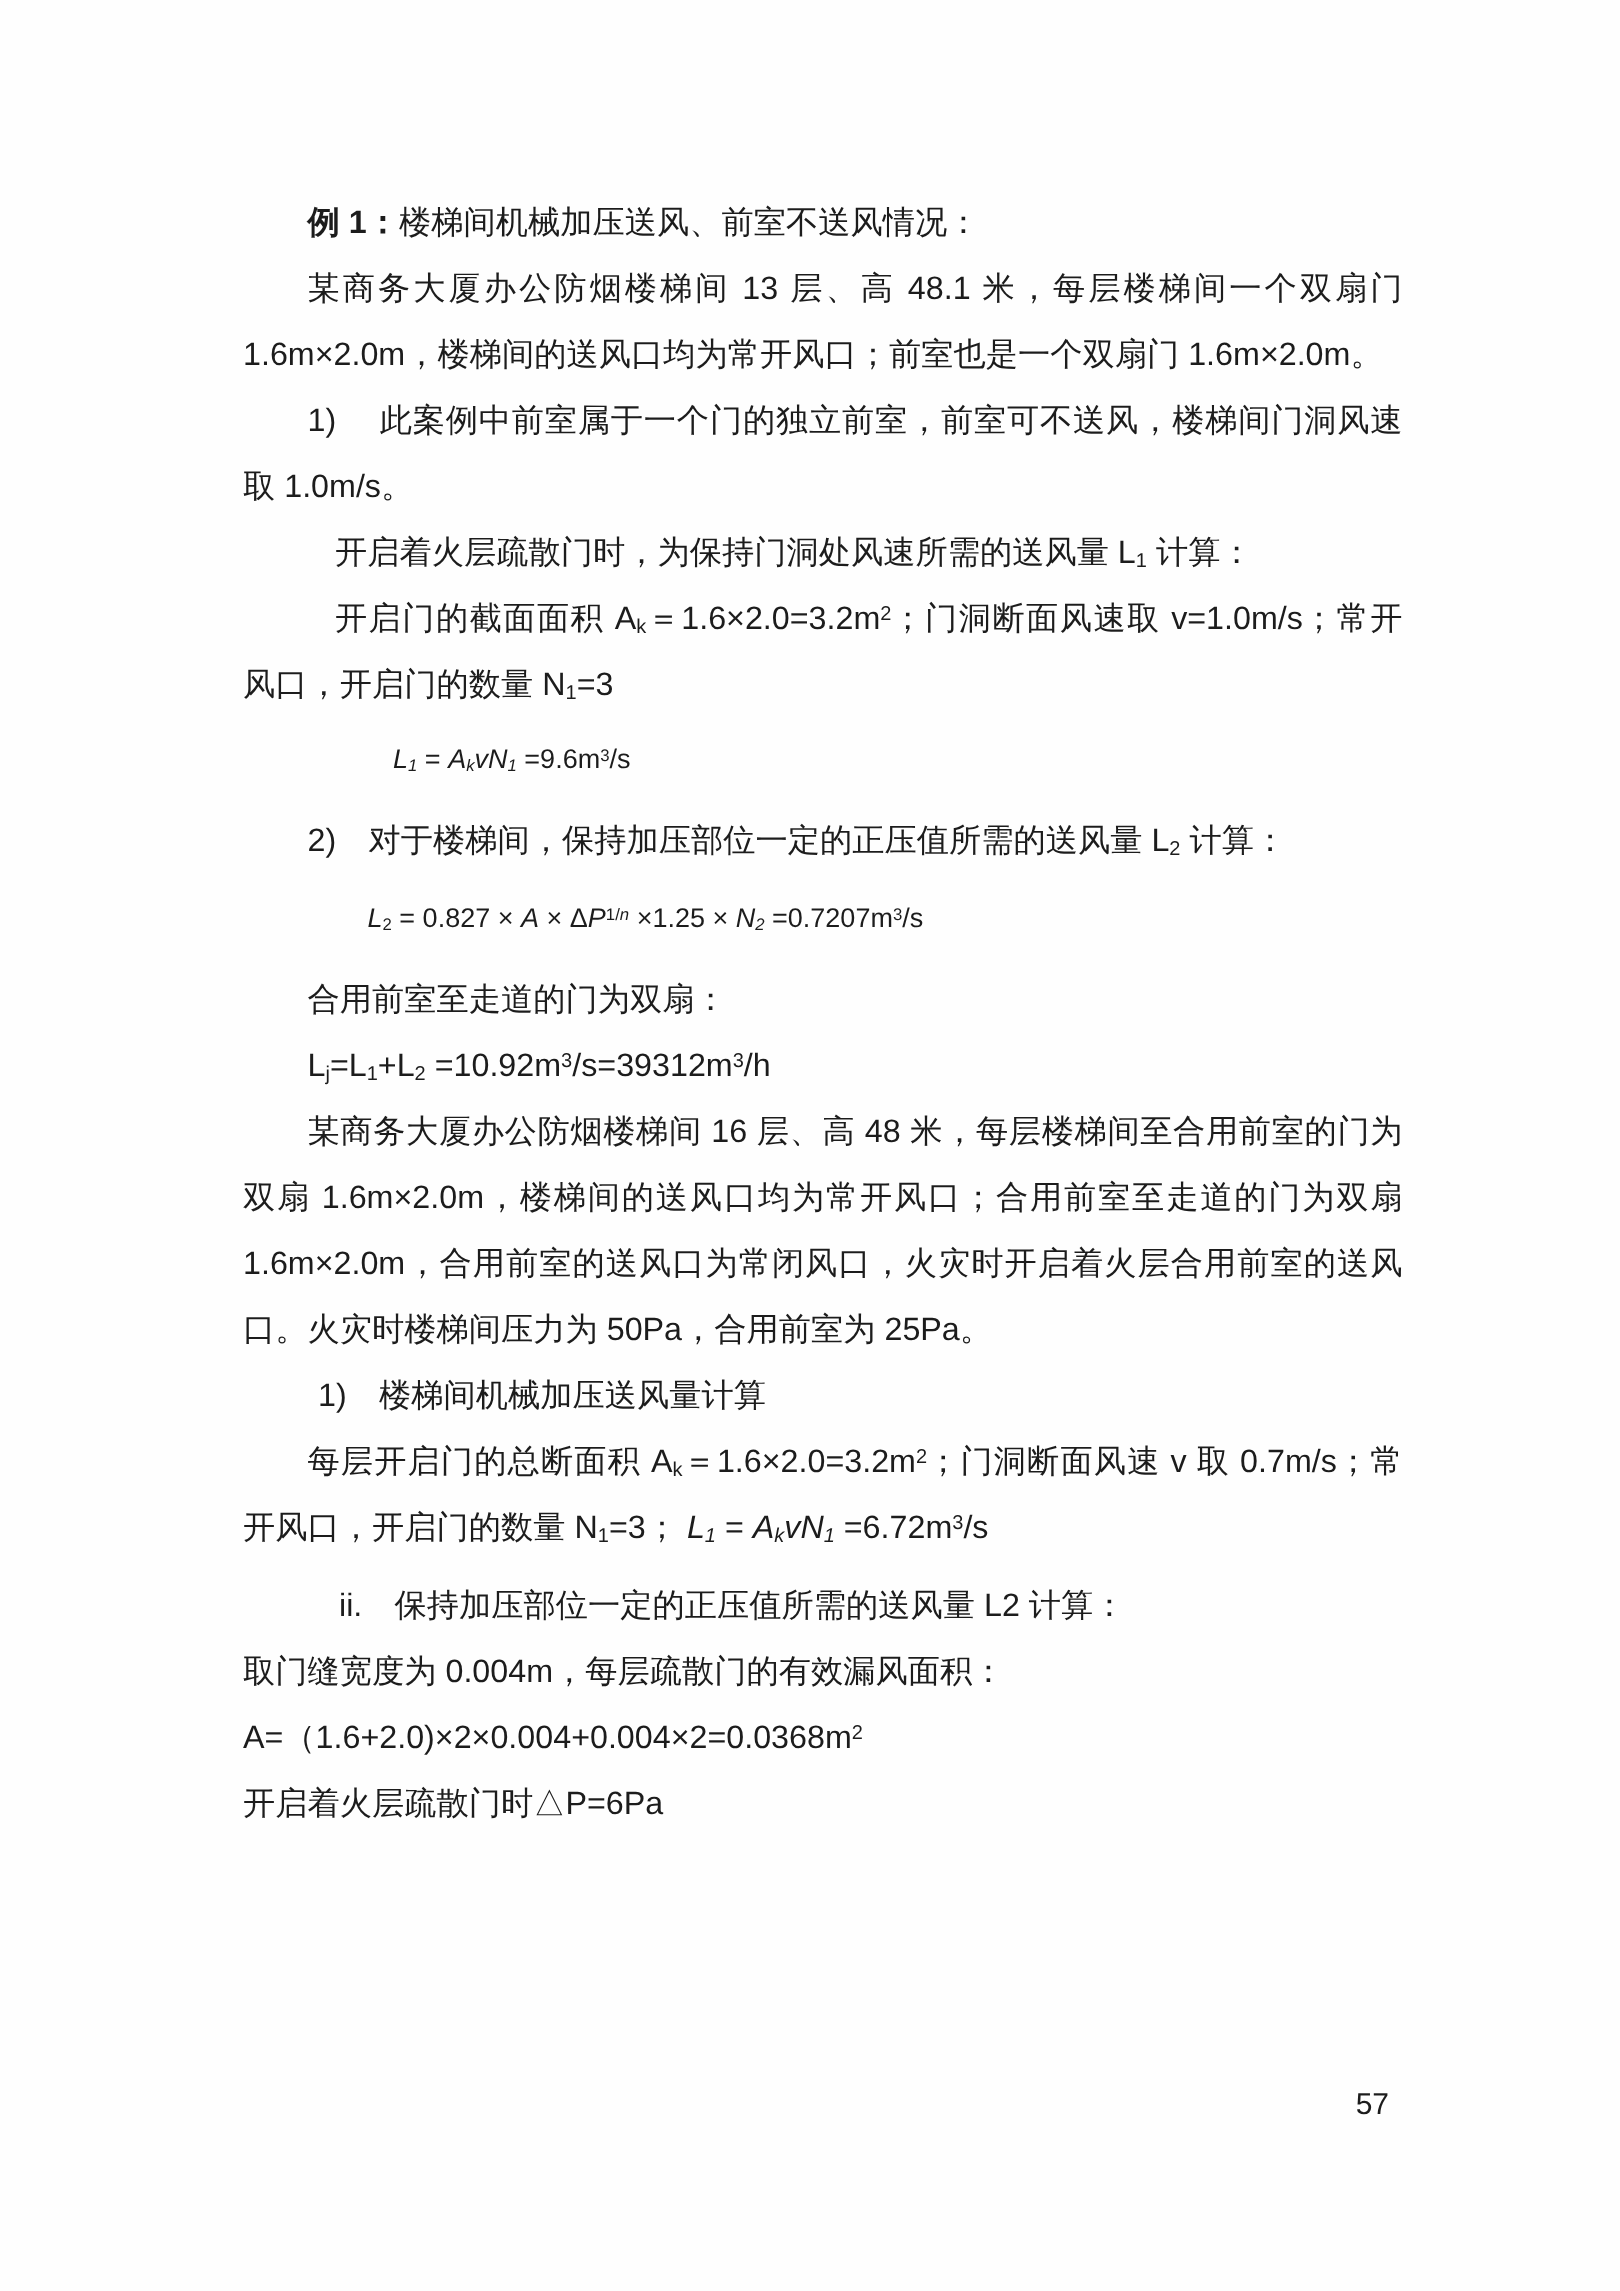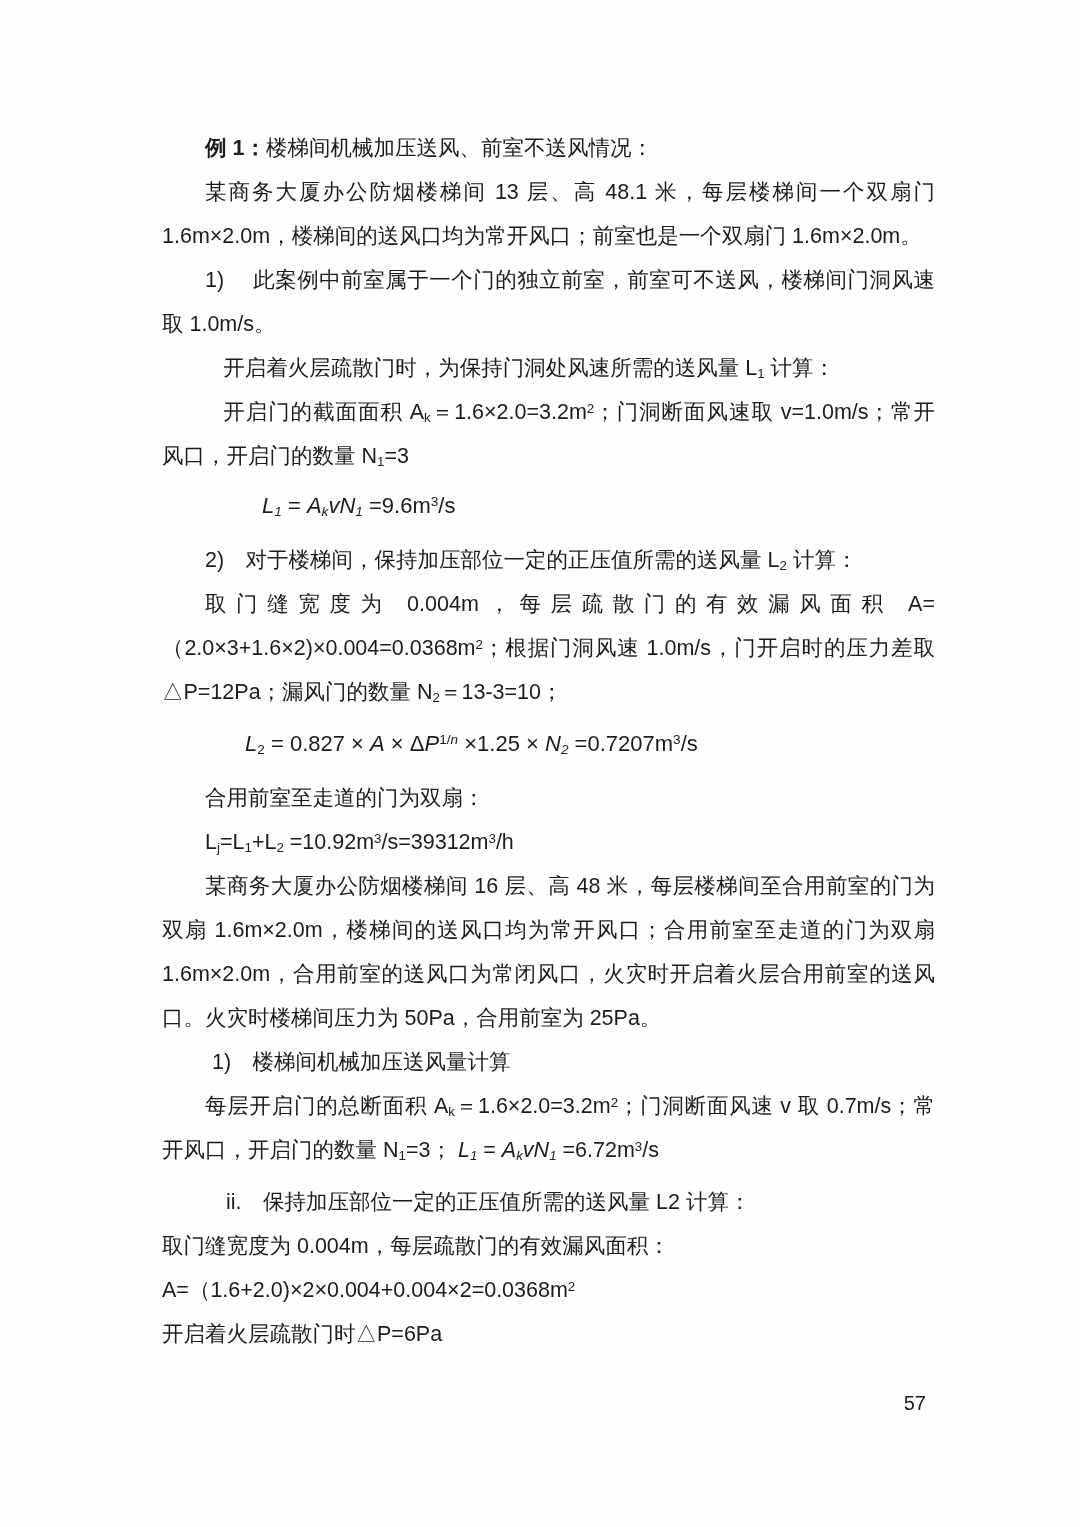--- a/index.html
+++ b/index.html
@@ -20,21 +20,21 @@
   .blk{
     line-height:44px;
     text-align:justify;
   }
   .p2{text-indent:2em;}
   .p28{text-indent:2.85em;}
   .ind78{margin-left:50px;}
   .ind64{margin-left:64px;}
   .mt8{margin-top:8px;}
   .formula{
-    font-size:22px;
+    font-size:18px;
     line-height:46px;
   }
   .f1{margin:5px 0 9px 100px;}
   .f2{margin:7px 0 9px 83px;}
   .b{font-weight:bold;}
   .i{font-style:italic;}
   sub{font-size:0.62em;vertical-align:baseline;position:relative;top:0.22em;line-height:0;}
   sup{font-size:0.62em;vertical-align:baseline;position:relative;top:-0.48em;line-height:0;}
   .page-number{
     position:absolute;
@@ -48,21 +48,20 @@
 
 <div class="page" style="--text-color: #1c1c1c; --page-bg: #fefefe;">
   <div class="doc" id="doc-body">
       <div class="blk p2"><span class="b">例 1：</span><span>楼梯间机械加压送风、前室不送风情况：</span></div>
       <div class="blk p2"><span>某商务大厦办公防烟楼梯间 13 层、高 48.1 米，每层楼梯间一个双扇门 1.6m×2.0m，楼梯间的送风口均为常开风口；前室也是一个双扇门 1.6m×2.0m。</span></div>
       <div class="blk p2"><span>1)　 此案例中前室属于一个门的独立前室，前室可不送风，楼梯间门洞风速取 1.0m/s。</span></div>
       <div class="blk p28"><span>开启着火层疏散门时，为保持门洞处风速所需的送风量 L</span><sub>1</sub><span> 计算：</span></div>
       <div class="blk p28"><span>开启门的截面面积 A</span><sub>k</sub><span>＝1.6×2.0=3.2m</span><sup>2</sup><span>；门洞断面风速取 v=1.0m/s；常开风口，开启门的数量 N</span><sub>1</sub><span>=3</span></div>
       <div class="blk formula f1"><span class="i">L</span><sub class="i">1</sub><span> = </span><span class="i">A</span><sub class="i">k</sub><span class="i">vN</span><sub class="i">1</sub><span> =9.6m</span><sup>3</sup><span>/s</span></div>
       <div class="blk p2"><span>2)　对于楼梯间，保持加压部位一定的正压值所需的送风量 L</span><sub>2</sub><span> 计算：</span></div>
-      <div class="blk p2"><span>取门缝宽度为 0.004m，每层疏散门的有效漏风面积 A=（2.0×3+1.6×2)×0.004=0.0368m</span><sup>2</sup><span>；根据门洞风速 1.0m/s，门开启时的压力差取△P=12Pa；漏风门的数量 N</span><sub>2</sub><span>＝13-3=10；</span></div>
       <div class="blk formula f2"><span class="i">L</span><sub>2</sub><span> = 0.827 × </span><span class="i">A</span><span> × Δ</span><span class="i">P</span><sup>1/</sup><sup class="i">n</sup><span> ×1.25 × </span><span class="i">N</span><sub class="i">2</sub><span> =0.7207m</span><sup>3</sup><span>/s</span></div>
       <div class="blk p2"><span>合用前室至走道的门为双扇：</span></div>
       <div class="blk p2"><span>L</span><sub>j</sub><span>=L</span><sub>1</sub><span>+L</span><sub>2</sub><span> =10.92m</span><sup>3</sup><span>/s=39312m</span><sup>3</sup><span>/h</span></div>
       <div class="blk p2"><span>某商务大厦办公防烟楼梯间 16 层、高 48 米，每层楼梯间至合用前室的门为双扇 1.6m×2.0m，楼梯间的送风口均为常开风口；合用前室至走道的门为双扇 1.6m×2.0m，合用前室的送风口为常闭风口，火灾时开启着火层合用前室的送风口。火灾时楼梯间压力为 50Pa，合用前室为 25Pa。</span></div>
       <div class="blk ind78"><span>1)　楼梯间机械加压送风量计算</span></div>
       <div class="blk p2"><span>每层开启门的总断面积 A</span><sub>k</sub><span>＝1.6×2.0=3.2m</span><sup>2</sup><span>；门洞断面风速 v 取 0.7m/s；常开风口，开启门的数量 N</span><sub>1</sub><span>=3；  </span><span class="i">L</span><sub class="i">1</sub><span> = </span><span class="i">A</span><sub class="i">k</sub><span class="i">vN</span><sub class="i">1</sub><span> =6.72m</span><sup>3</sup><span>/s</span></div>
       <div class="blk ind64 mt8"><span>ii.　保持加压部位一定的正压值所需的送风量 L2 计算：</span></div>
       <div class="blk "><span>取门缝宽度为 0.004m，每层疏散门的有效漏风面积：</span></div>
       <div class="blk "><span>A=（1.6+2.0)×2×0.004+0.004×2=0.0368m</span><sup>2</sup></div>
       <div class="blk "><span>开启着火层疏散门时△P=6Pa</span></div>

